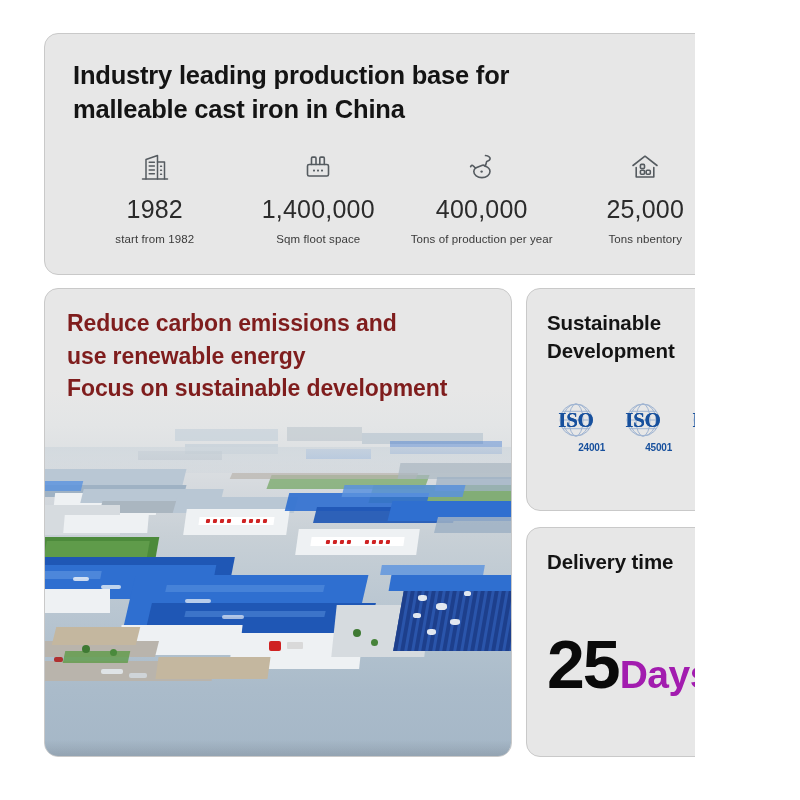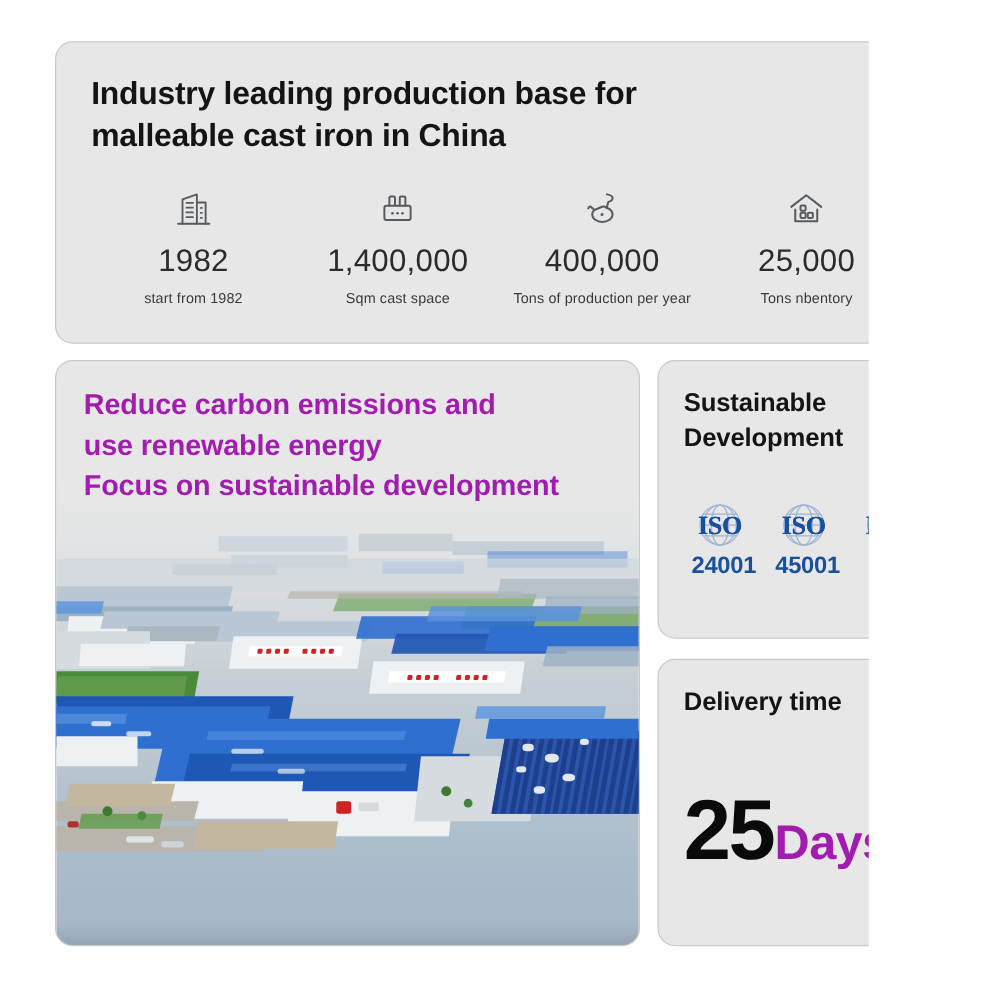--- a/index.html
+++ b/index.html
@@ -99,21 +99,21 @@
     height: 469px;
     padding: 0;
   }
 
   #green-text {
     position: relative;
     z-index: 3;
     padding: 18px 26px 14px 22px;
     font-size: 23px;
     font-weight: 600;
-    color: #a21caf;
+    color: #7f1d1d;
     line-height: 1.42;
     letter-spacing: -0.1px;
     white-space: pre-line;
   }
 
   
   #factory-photo {
     position: absolute;
     left: 0;
     right: 0;
@@ -245,21 +245,21 @@
     font-family: "Liberation Serif", serif;
     font-size: 21px;
     font-weight: 700;
     color: #17509d;
     letter-spacing: -0.3px;
     text-shadow: 0 0 0 #17509d;
   }
   .iso-num {
     margin-top: 1px;
     font-family: "Liberation Sans", sans-serif;
-    font-size: 19px;
+    font-size: 10px;
     font-weight: 700;
     color: #17509d;
     letter-spacing: -0.2px;
   }
 
   
   #delivery-card {
     left: 526px;
     top: 527px;
     width: 230px;
@@ -320,21 +320,21 @@
           <svg width="36" height="36" viewBox="0 0 36 36" fill="none" stroke="#555b60" stroke-width="1.6" stroke-linejoin="round" stroke-linecap="round">
             <path d="M11.5 15.5V9.2c0-.6.5-1.1 1.1-1.1h2.3c.6 0 1.1.5 1.1 1.1v6.3"></path>
             <path d="M19.8 15.5V9.2c0-.6.5-1.1 1.1-1.1h2.3c.6 0 1.1.5 1.1 1.1v6.3"></path>
             <rect x="7.5" y="15.5" width="21" height="11.5" rx="1.6"></rect>
             <circle cx="14" cy="21.6" r="1.05" fill="#555b60" stroke="none"></circle>
             <circle cx="18" cy="21.6" r="1.05" fill="#555b60" stroke="none"></circle>
             <circle cx="22" cy="21.6" r="1.05" fill="#555b60" stroke="none"></circle>
           </svg>
         </div>
         <div class="stat-value">1,400,000</div>
-        <div class="stat-label">Sqm cast space</div>
+        <div class="stat-label">Sqm floot space</div>
       </div>
 
       <div class="stat-cell">
         <div class="stat-icon">
           <svg width="38" height="38" viewBox="0 0 38 38" fill="none" stroke="#555b60" stroke-width="1.6" stroke-linejoin="round" stroke-linecap="round">
             <path d="M22.5 7.5c2.6.4 4.6 1.6 4.6 3.1 0 1.3-1.4 2.4-3.4 2.9l-1.4 4.7"></path>
             <path d="M22.3 18.2c2.8.9 4.7 3 4.7 5.4 0 3.3-3.6 6-8.1 6s-8.1-2.7-8.1-6c0-1.4.6-2.6 1.7-3.6"></path>
             <path d="M12.5 20l-2.6-2.4c-.5-.5-1.3-.4-1.7.2l-.6.9"></path>
             <path d="M12.5 20l6.2-2.6c1.2-.5 2.5-.3 3.6.8"></path>
             <circle cx="18.6" cy="23.6" r="1.2" fill="#555b60" stroke="none"></circle>

